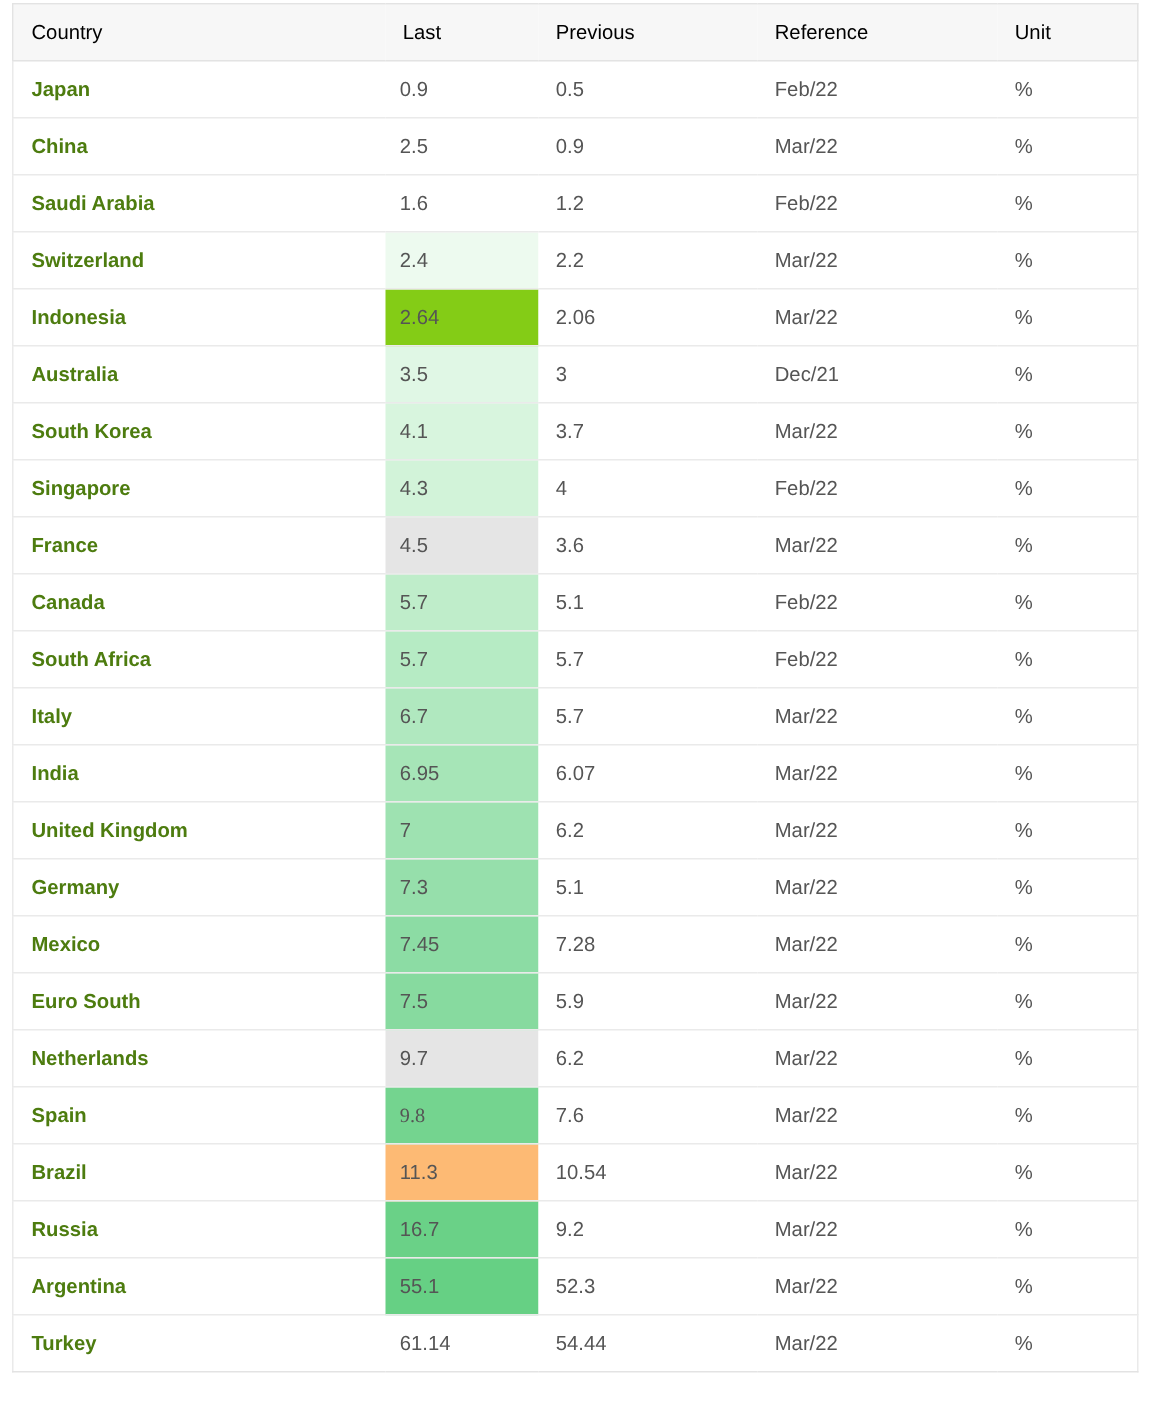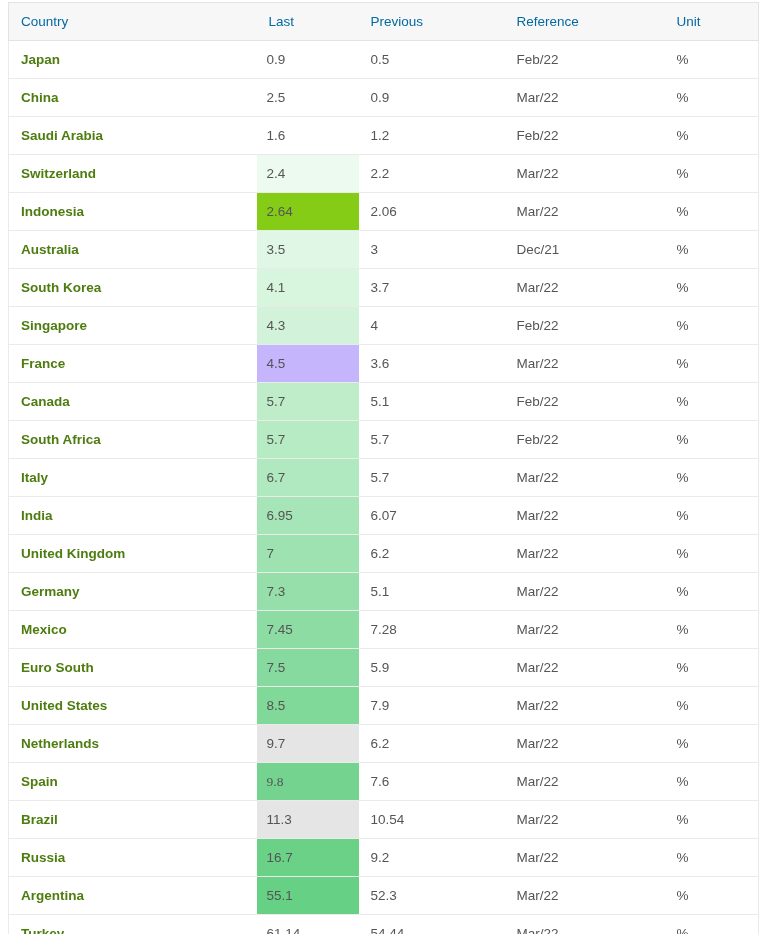--- a/index.html
+++ b/index.html
@@ -28,21 +28,21 @@
   }
   table.data-table tr {
     height: 37px;
   }
   thead tr {
     background: #f7f7f7;
   }
   thead th {
     font-weight: normal;
     font-size: 13.5px;
-    color: #0369a1;
+    color: #000000;
     text-align: left;
     padding: 0 0 0 12px;
     border-top: 1px solid #e3e3e3;
     border-bottom: 1px solid #e3e3e3;
     vertical-align: middle;
     white-space: nowrap;
     height: 37px;
   }
   thead th:first-child {
     border-left: 1px solid #e3e3e3;
@@ -157,21 +157,21 @@
         </tr>
         <tr>
           <td class="country-cell">Singapore</td>
           <td class="last-cell" style="background: rgb(210, 243, 217);">4.3</td>
           <td>4</td>
           <td>Feb/22</td>
           <td>%</td>
         </tr>
         <tr>
           <td class="country-cell">France</td>
-          <td class="last-cell" style="background: #c4b5fd;">4.5</td>
+          <td class="last-cell" style="background: #e5e5e5;">4.5</td>
           <td>3.6</td>
           <td>Mar/22</td>
           <td>%</td>
         </tr>
         <tr>
           <td class="country-cell">Canada</td>
           <td class="last-cell" style="background: rgb(191, 237, 202);">5.7</td>
           <td>5.1</td>
           <td>Feb/22</td>
           <td>%</td>
@@ -219,43 +219,36 @@
           <td>%</td>
         </tr>
         <tr>
           <td class="country-cell">Euro South</td>
           <td class="last-cell" style="background: rgb(135, 218, 159);">7.5</td>
           <td>5.9</td>
           <td>Mar/22</td>
           <td>%</td>
         </tr>
         <tr>
-          <td class="country-cell">United States</td>
-          <td class="last-cell" style="background: rgb(128, 216, 153);">8.5</td>
-          <td>7.9</td>
-          <td>Mar/22</td>
-          <td>%</td>
-        </tr>
-        <tr>
           <td class="country-cell">Netherlands</td>
           <td class="last-cell" style="background: #e5e5e5;">9.7</td>
           <td>6.2</td>
           <td>Mar/22</td>
           <td>%</td>
         </tr>
         <tr>
           <td class="country-cell">Spain</td>
           <td class="last-cell" style="background: rgb(116, 212, 143); font-family: Liberation Serif, serif;">9.8</td>
           <td>7.6</td>
           <td>Mar/22</td>
           <td>%</td>
         </tr>
         <tr>
           <td class="country-cell">Brazil</td>
-          <td class="last-cell" style="background: #e5e5e5;">11.3</td>
+          <td class="last-cell" style="background: #fdba74;">11.3</td>
           <td>10.54</td>
           <td>Mar/22</td>
           <td>%</td>
         </tr>
         <tr>
           <td class="country-cell">Russia</td>
           <td class="last-cell" style="background: rgb(106, 209, 135);">16.7</td>
           <td>9.2</td>
           <td>Mar/22</td>
           <td>%</td>

